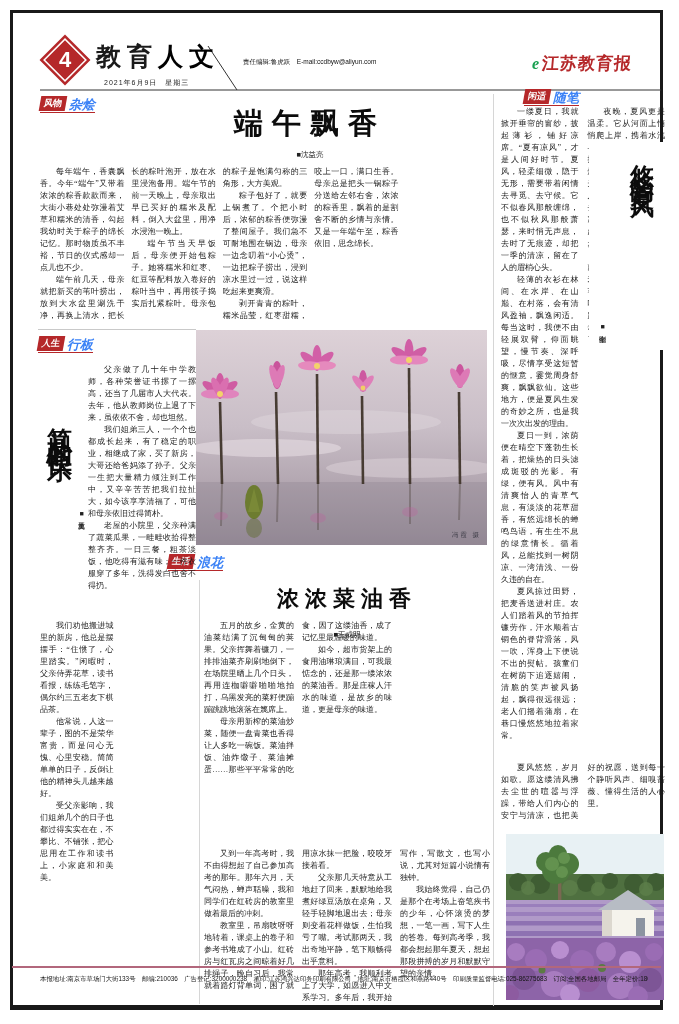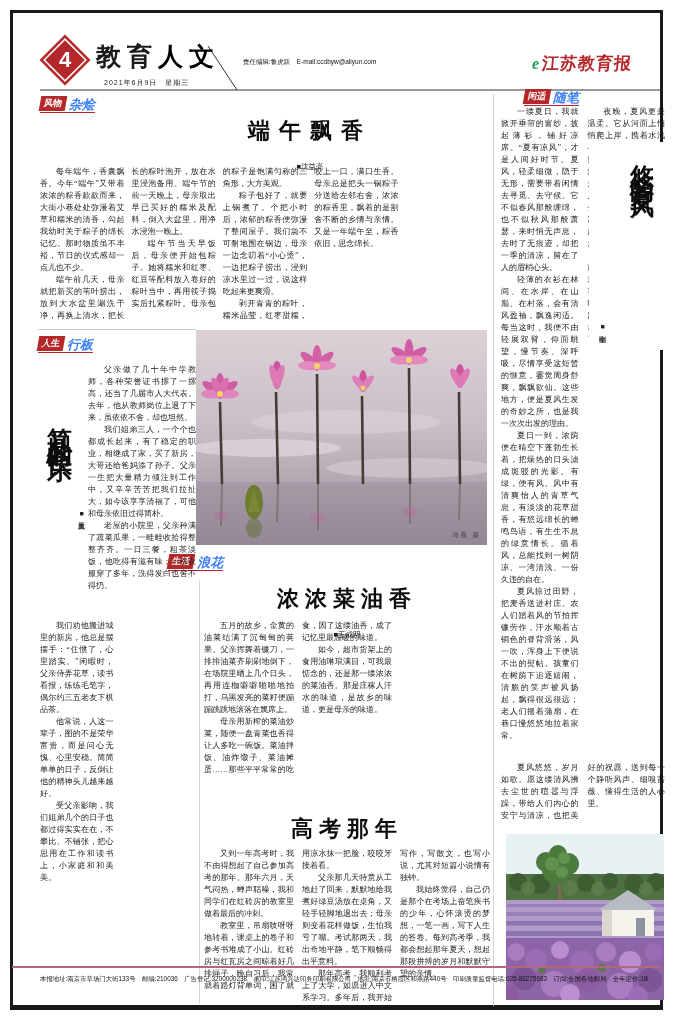--- a/index.html
+++ b/index.html
@@ -31,21 +31,21 @@
   .sec-box{background:#b5282a;color:#fff;font-size:9px;font-weight:bold;padding:1px 4px;
            transform:skewX(-10deg);display:inline-block;}
   .sec-script{color:#3b82f6;font-family:"Liberation Serif",serif;font-style:italic;
            font-weight:bold;font-size:13px;line-height:1;}
   .pos-fengwu{left:40px;top:96px;}
   .pos-xianshi{left:524px;top:89px;}
   .pos-rensheng{left:38px;top:336px;}
   .pos-shenghuo{left:168px;top:554px;}
   
   .center-head{text-align:center;}
-  .h-duanwu{margin:16px;font-size:22px;font-weight:bold;letter-spacing:9px;color:#0c0c0c;}
+  .h-duanwu{margin:4px;font-size:29px;font-weight:bold;letter-spacing:9px;color:#0c0c0c;}
   .h-mid{margin:16px;font-size:22px;font-weight:bold;letter-spacing:6px;color:#0c0c0c;}
   .byline{font-size:7.5px;color:#222;margin-top:6px;}
   
   .body-text{font-size:8px;line-height:12px;text-align:justify;overflow:hidden;
              column-fill:auto;color:#1b1b1b;}
   .body-text p{margin:0;text-indent:2em;font-family:Liberation Serif, serif;}
   .cols5{column-count:5;column-gap:7px;}
   .cols3{column-count:3;column-gap:8px;}
   .cols2{column-count:2;column-gap:9px;}
   
@@ -327,21 +327,20 @@
 <div class="abs caiyou-head center-head">
   <h2 class="h-mid">浓浓菜油香</h2>
   <div class="byline">■王成明</div>
 </div>
 <div class="abs caiyou-body body-text cols3">
   <p>五月的故乡，金黄的油菜结满了沉甸甸的荚果。父亲挥舞着镰刀，一排排油菜齐刷刷地倒下，在场院里晒上几个日头，再用连枷噼噼啪啪地拍打，乌黑发亮的菜籽便蹦蹦跳跳地滚落在篾席上。</p>
   <p>母亲用新榨的菜油炒菜，随便一盘青菜也香得让人多吃一碗饭。菜油拌饭、油炸馓子、菜油摊蛋……那些平平常常的吃食，因了这缕油香，成了记忆里最温暖的味道。</p>
   <p>如今，超市货架上的食用油琳琅满目，可我最惦念的，还是那一缕浓浓的菜油香。那是庄稼人汗水的味道，是故乡的味道，更是母亲的味道。</p>
 </div>
 <div class="abs gaokao-head center-head">
-  <h2 class="h-mid">高考那年</h2>
 </div>
 <div class="abs gaokao-body body-text cols3">
   <p>又到一年高考时，我不由得想起了自己参加高考的那年。那年六月，天气闷热，蝉声聒噪，我和同学们在红砖房的教室里做着最后的冲刺。</p>
   <p>教室里，吊扇吱呀呀地转着，课桌上的卷子和参考书堆成了小山。红砖房与红瓦房之间晾着好几排绳子，晚自习后，我常就着路灯背单词，困了就用凉水抹一把脸，咬咬牙接着看。</p>
   <p>父亲那几天特意从工地赶了回来，默默地给我煮好绿豆汤放在桌角，又轻手轻脚地退出去；母亲则变着花样做饭，生怕我亏了嘴。考试那两天，我出奇地平静，笔下顺畅得出乎意料。</p>
   <p>那年高考，我顺利考上了大学，如愿进入中文系学习。多年后，我开始写作，写散文，也写小说，尤其对短篇小说情有独钟。</p>
   <p>我始终觉得，自己仍是那个在考场上奋笔疾书的少年，心怀滚烫的梦想，一笔一画，写下人生的答卷。每到高考季，我都会想起那年夏天，想起那段拼搏的岁月和默默守望的亲情。</p>
 </div>
 
 <div class="abs footer-rule"></div>

